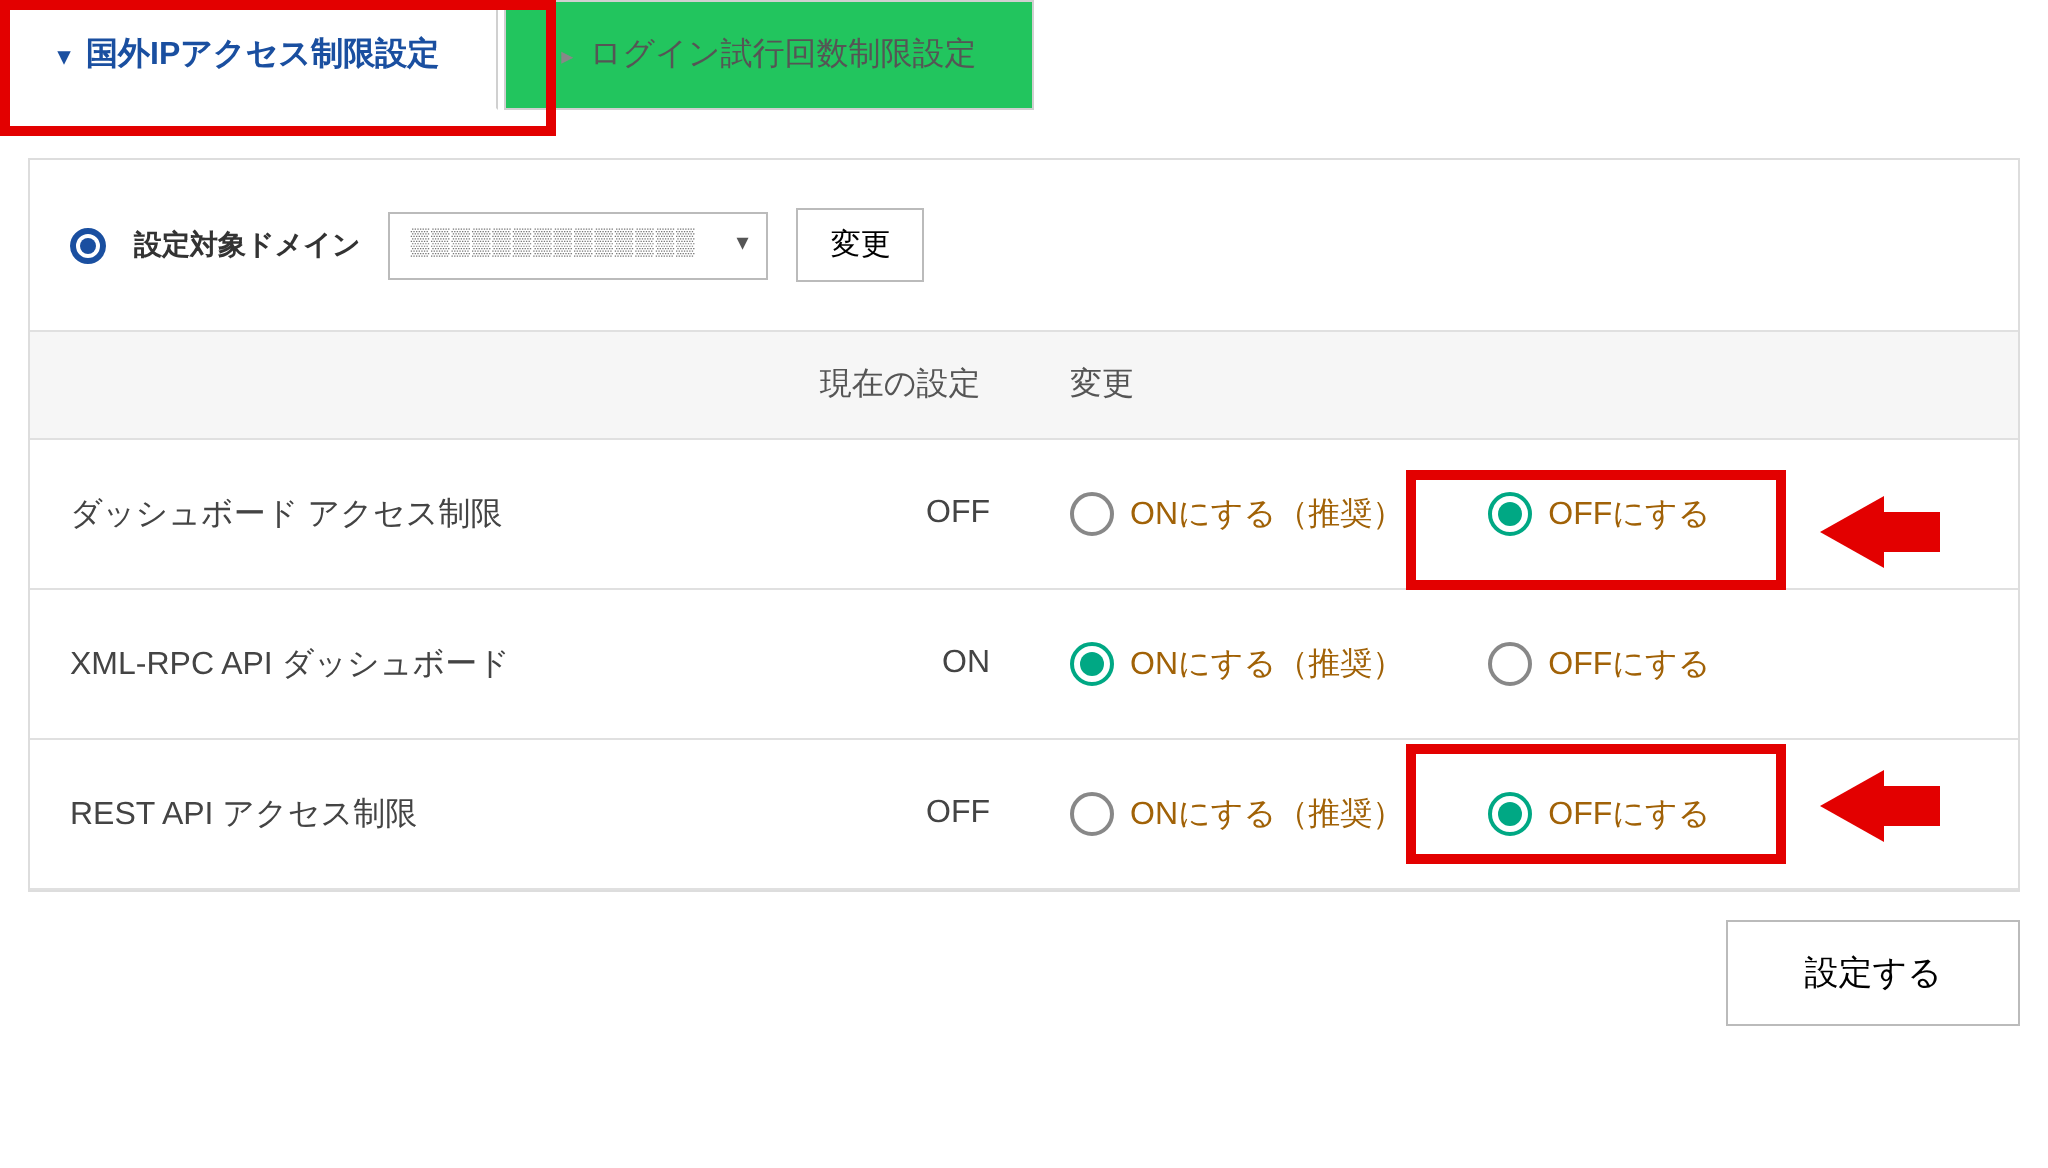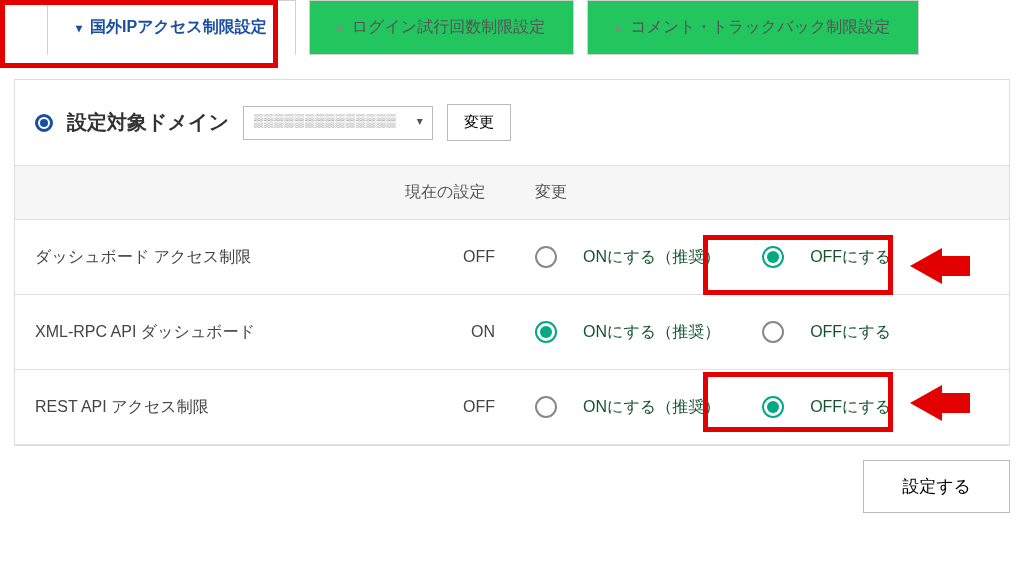--- a/index.html
+++ b/index.html
@@ -6,23 +6,22 @@
   body {
     margin: 0;
     font-family: "Hiragino Kaku Gothic ProN", "Meiryo", sans-serif;
     background: #fff;
     color: #333;
     font-size: 16px;
     width: 1024px;
   }
   .tabs {
     display: flex;
-    gap: 14px;
+    gap: 4px;
     background: #fff;
-    padding-left: 47px;
   }
   .tab {
     padding: 16px 28px;
     border: 1px solid #d0d0d0;
     background: #22c55e;
     color: #555;
     cursor: pointer;
     font-size: 16px;
     display: flex;
     align-items: center;
@@ -64,21 +63,21 @@
     gap: 14px;
     border-bottom: 1px solid #e0e0e0;
   }
   .domain-row .radio-mark {
     width: 18px; height: 18px; border: 3px solid #1a4fa0; border-radius: 50%;
     display: inline-flex; align-items: center; justify-content: center;
   }
   .domain-row .radio-mark::after {
     content: ""; width: 8px; height: 8px; background: #1a4fa0; border-radius: 50%;
   }
-  .domain-label { font-weight: bold; font-size: 20px; }
+  .domain-label { font-weight: bold; font-size: 14px; }
   .domain-select {
     border: 1px solid #bbb; padding: 6px 28px 6px 10px; min-width: 190px; height: 34px;
     background: #fff; position: relative; color: #777; font-size: 13px;
     letter-spacing: 1px; overflow: hidden;
   }
   .domain-select-wrap { position: relative; }
   .domain-select-wrap::after {
     content: "▾"; position: absolute; right: 10px; top: 8px; color: #555; font-size: 12px;
   }
   .change-btn {
@@ -86,34 +85,34 @@
     font-size: 15px;
   }
 
   table { width: 100%; border-collapse: collapse; }
   th, td { border-bottom: 1px solid #e0e0e0; text-align: left; }
   thead th {
     background: #f6f6f6; color: #555; font-weight: normal; padding: 16px 20px;
     font-size: 16px;
   }
   thead th:first-child { width: 370px; }
-  thead th:nth-child(2) { width: 130px; }
+  thead th:nth-child(2) { width: 130px; text-align: center; }
   tbody td { padding: 26px 20px; font-size: 16px; color: #444; }
   tbody td:nth-child(2) { text-align: right; }
   .opts { display: flex; align-items: center; gap: 42px; }
   .opt { display: inline-flex; align-items: center; gap: 8px; cursor: pointer; }
   .opt .circ {
     width: 22px; height: 22px; border: 2px solid #888; border-radius: 50%;
     display: inline-flex; align-items: center; justify-content: center;
   }
   .opt.selected .circ { border-color: #00a884; }
   .opt.selected .circ::after {
     content: ""; width: 12px; height: 12px; background: #00a884; border-radius: 50%;
   }
-  .opt-label { color: #14532d; margin-left: 18px; }
+  .opt-label { color: #a16207; }
 
   .row-highlight {
     position: absolute;
     border: 5px solid #E30000;
     pointer-events: none;
     z-index: 5;
   }
   .arrow {
     position: absolute;
     width: 0; height: 0;
@@ -145,24 +144,20 @@
 
 <div class="tabs">
   <div class="tab active">
     <span class="chev"></span>
     <span>国外IPアクセス制限設定</span>
   </div>
   <div class="tab">
     <span class="chev"></span>
     <span>ログイン試行回数制限設定</span>
   </div>
-  <div class="tab">
-    <span class="chev"></span>
-    <span>コメント・トラックバック制限設定</span>
-  </div>
 </div>
 
 <div class="highlight-tab"></div>
 
 <div class="content">
   <div class="domain-row">
     <span class="radio-mark"></span>
     <span class="domain-label">設定対象ドメイン</span>
     <span class="domain-select-wrap">
       <div class="domain-select">▒▒▒▒▒▒▒▒▒▒▒▒▒▒</div>

